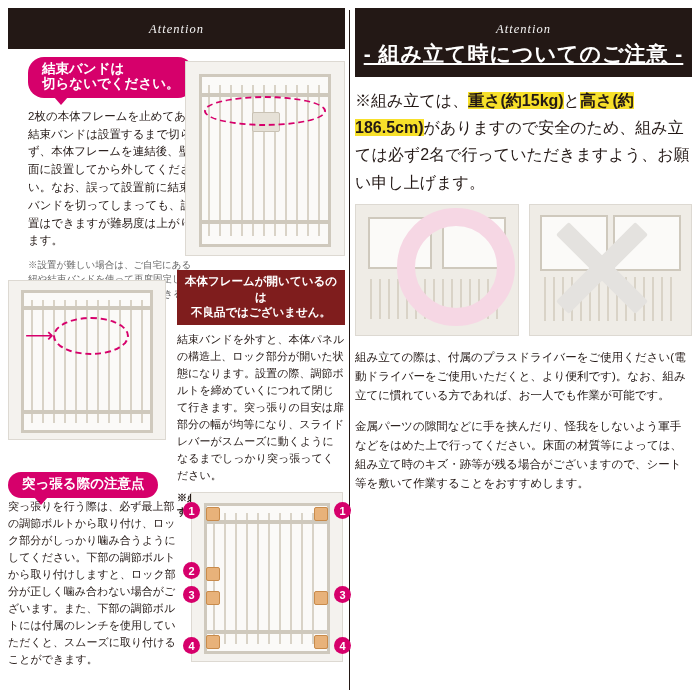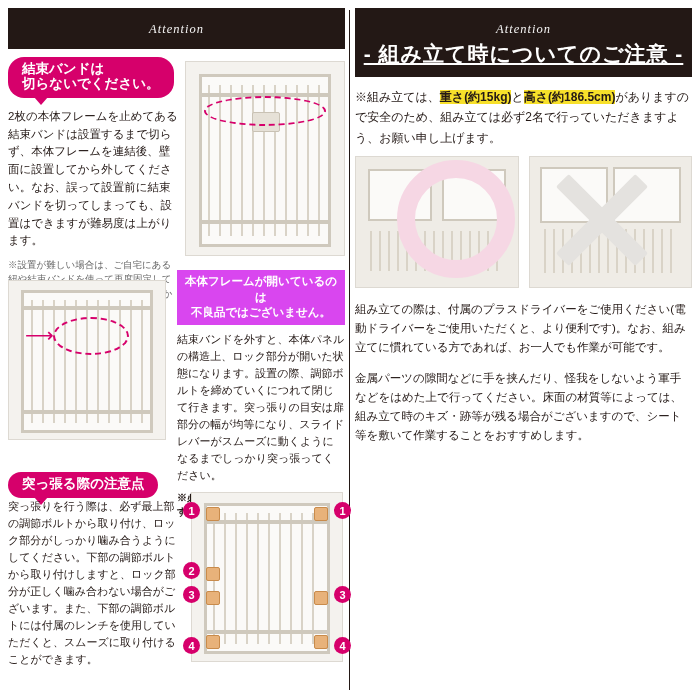--- a/index.html
+++ b/index.html
@@ -80,21 +80,21 @@
   }
   .small-note{
     font-size:9.5px;
     line-height:1.5;
     color:#666;
     margin-top:8px;
   }
 
   
   .sec1{position:relative;height:205px;}
-  .sec1 .txtbox{width:172px;}
+  .sec1 .txtbox{width:172px;margin-left:20px;}
   .sec1 .img{
     position:absolute;right:0;top:4px;
     width:160px;height:195px;
   }
 
   
   .gate{
     position:relative;
     width:100%;height:100%;
     background:#f4f2ee;
@@ -133,21 +133,21 @@
     color:#d6006b;
     font-size:20px;
     line-height:1;
   }
 
   
   .sec2{position:relative;height:180px;margin-top:8px;}
   .sec2 .img{position:absolute;left:0;top:10px;width:158px;height:160px;}
   .sec2 .txt{position:absolute;right:0;top:0;width:168px;}
   .ng-head{
-    background:#d946ef;color:#fff;
+    background:#7f1d1d;color:#fff;
     font-size:11.5px;font-weight:bold;
     padding:4px 6px;line-height:1.35;
     text-align:center;
   }
   .sec2 .txt .body-txt{margin-top:6px;font-size:11px;}
   .bold-note{
     font-size:10px;font-weight:bold;margin-top:7px;
   }
 
   
@@ -165,21 +165,21 @@
   .bolt{
     position:absolute;
     width:12px;height:12px;
     background:#e8b27a;
     border:1px solid #c98b4b;
     border-radius:2px;
   }
 
   
   .r-body{
-    font-size:12px;line-height:1.7;
+    font-size:16px;line-height:1.7;
     margin-top:10px;
   }
   .r-body .mark{background:#f7e02a;font-weight:bold;}
   .r-sub{
     text-align:center;
     font-size:13.5px;font-weight:bold;
     line-height:1.5;
     margin-top:10px;
   }
 

